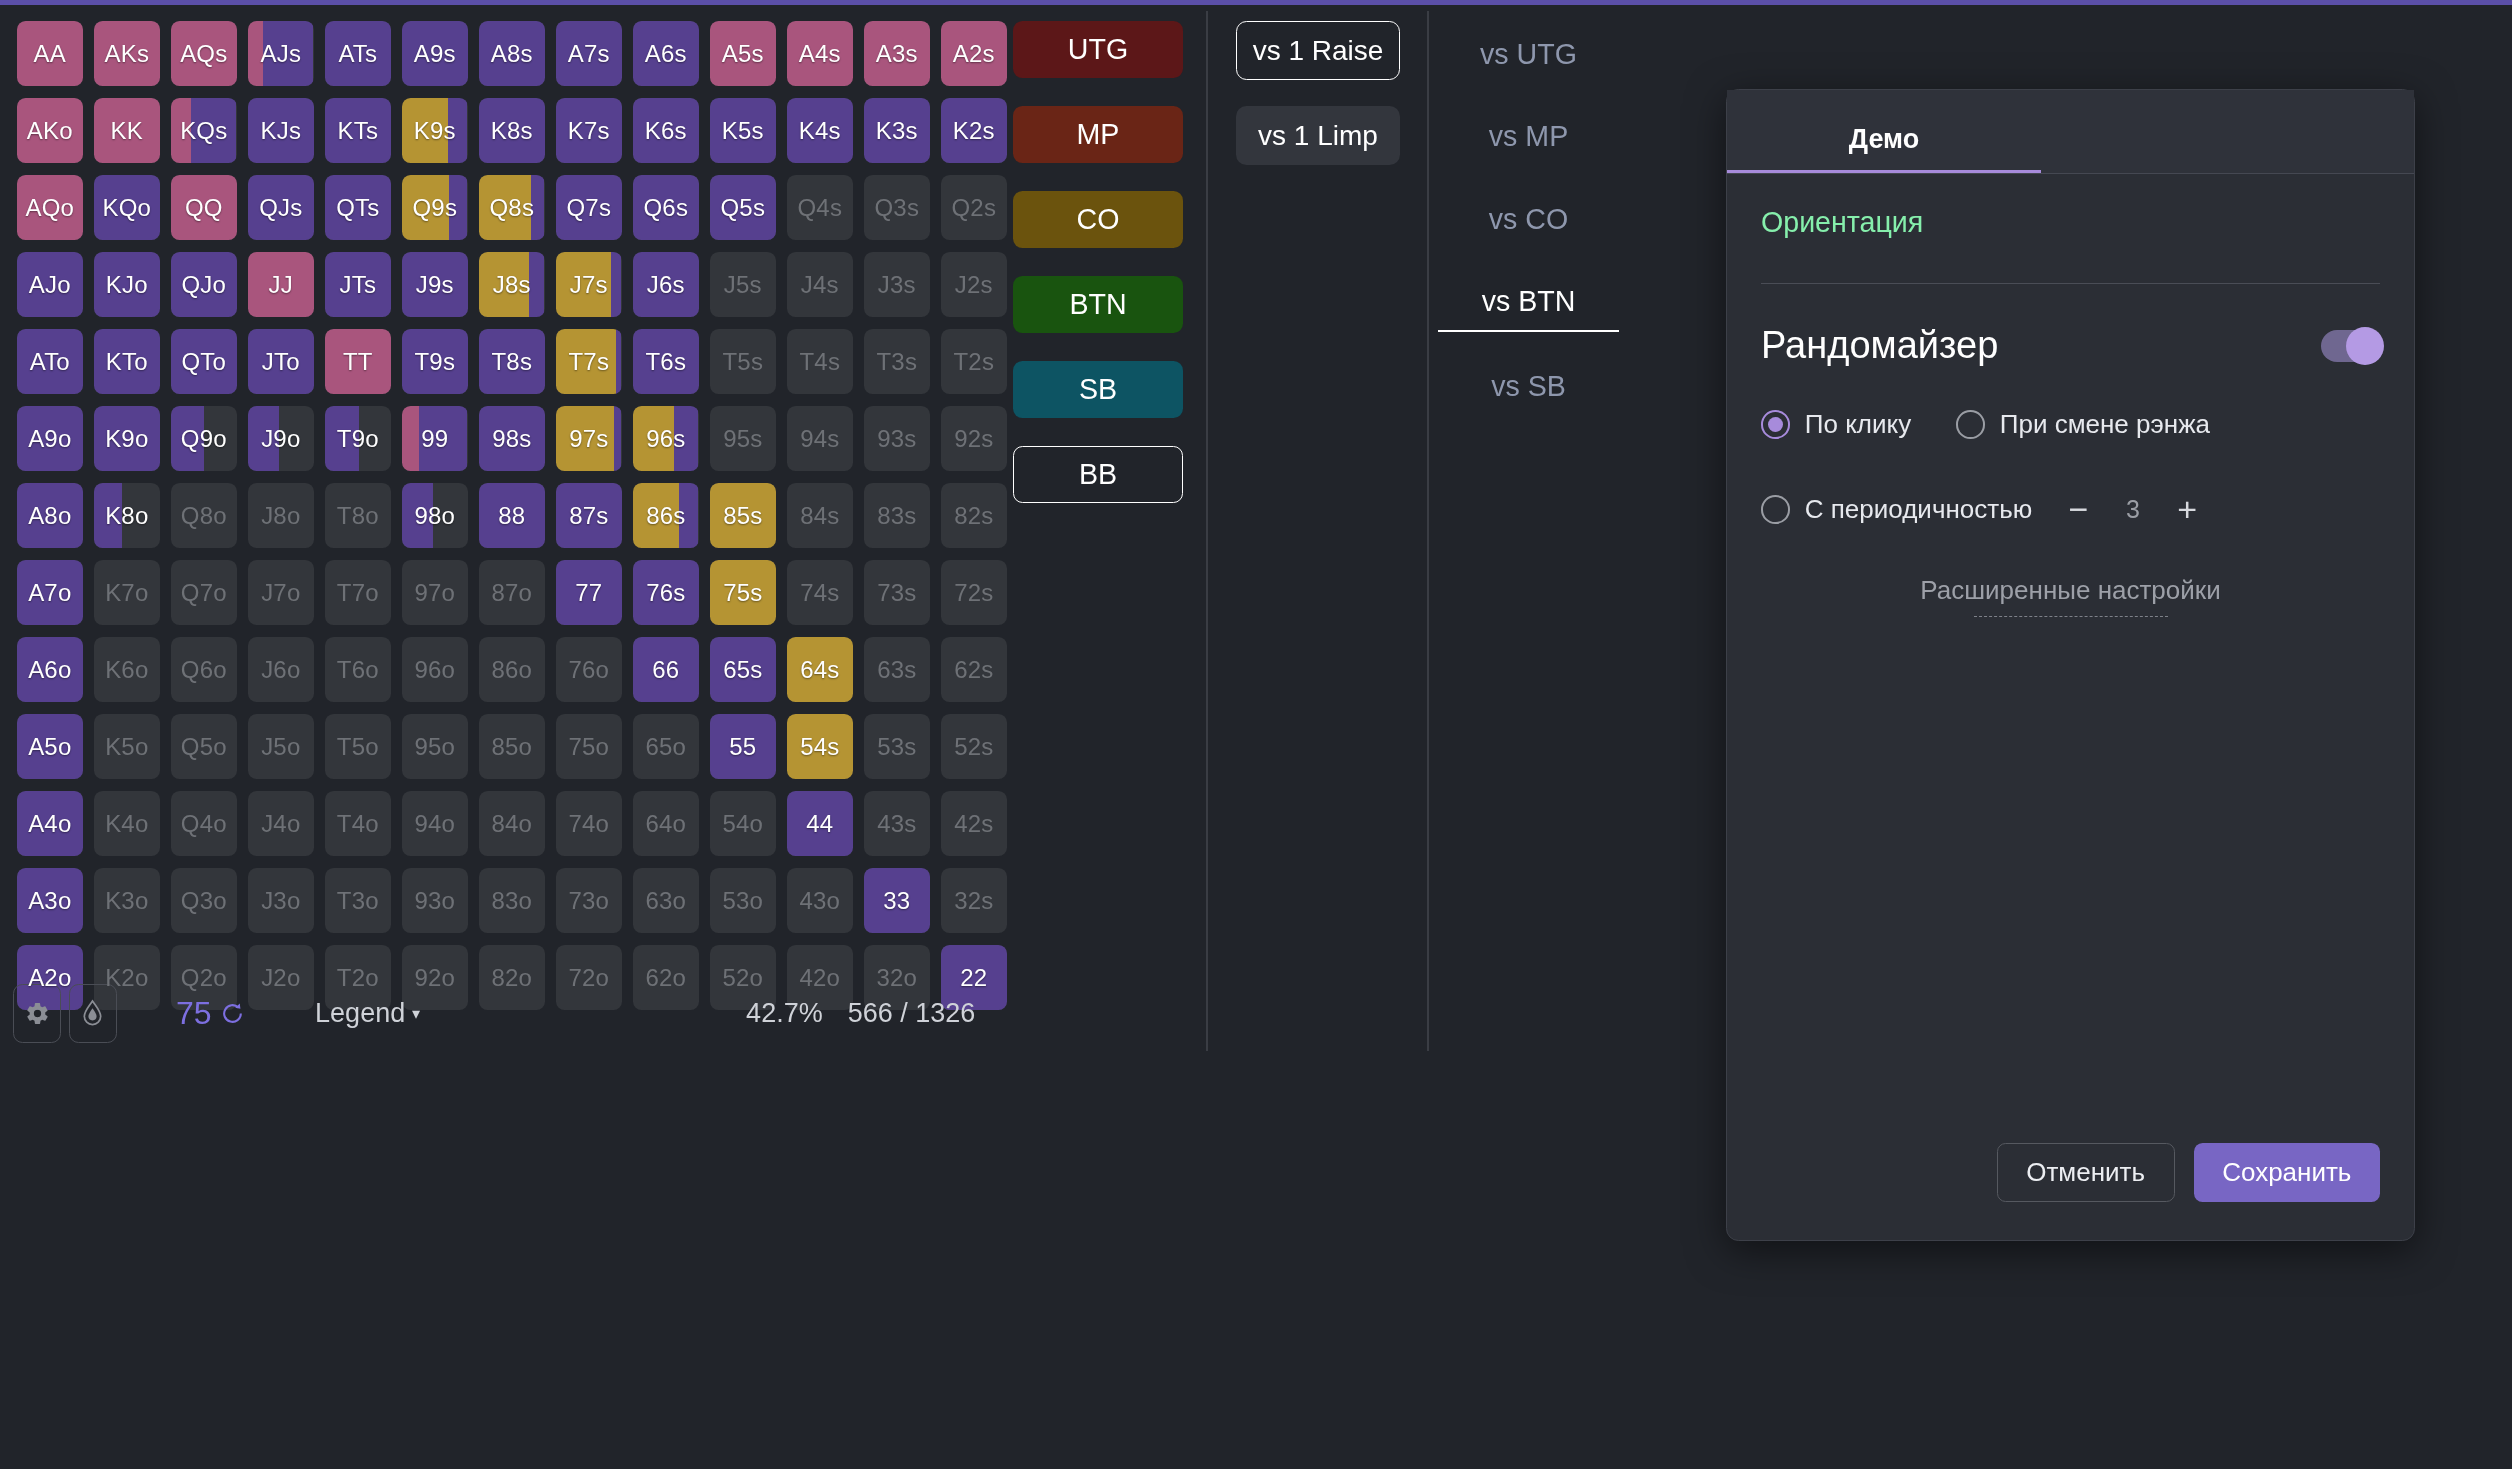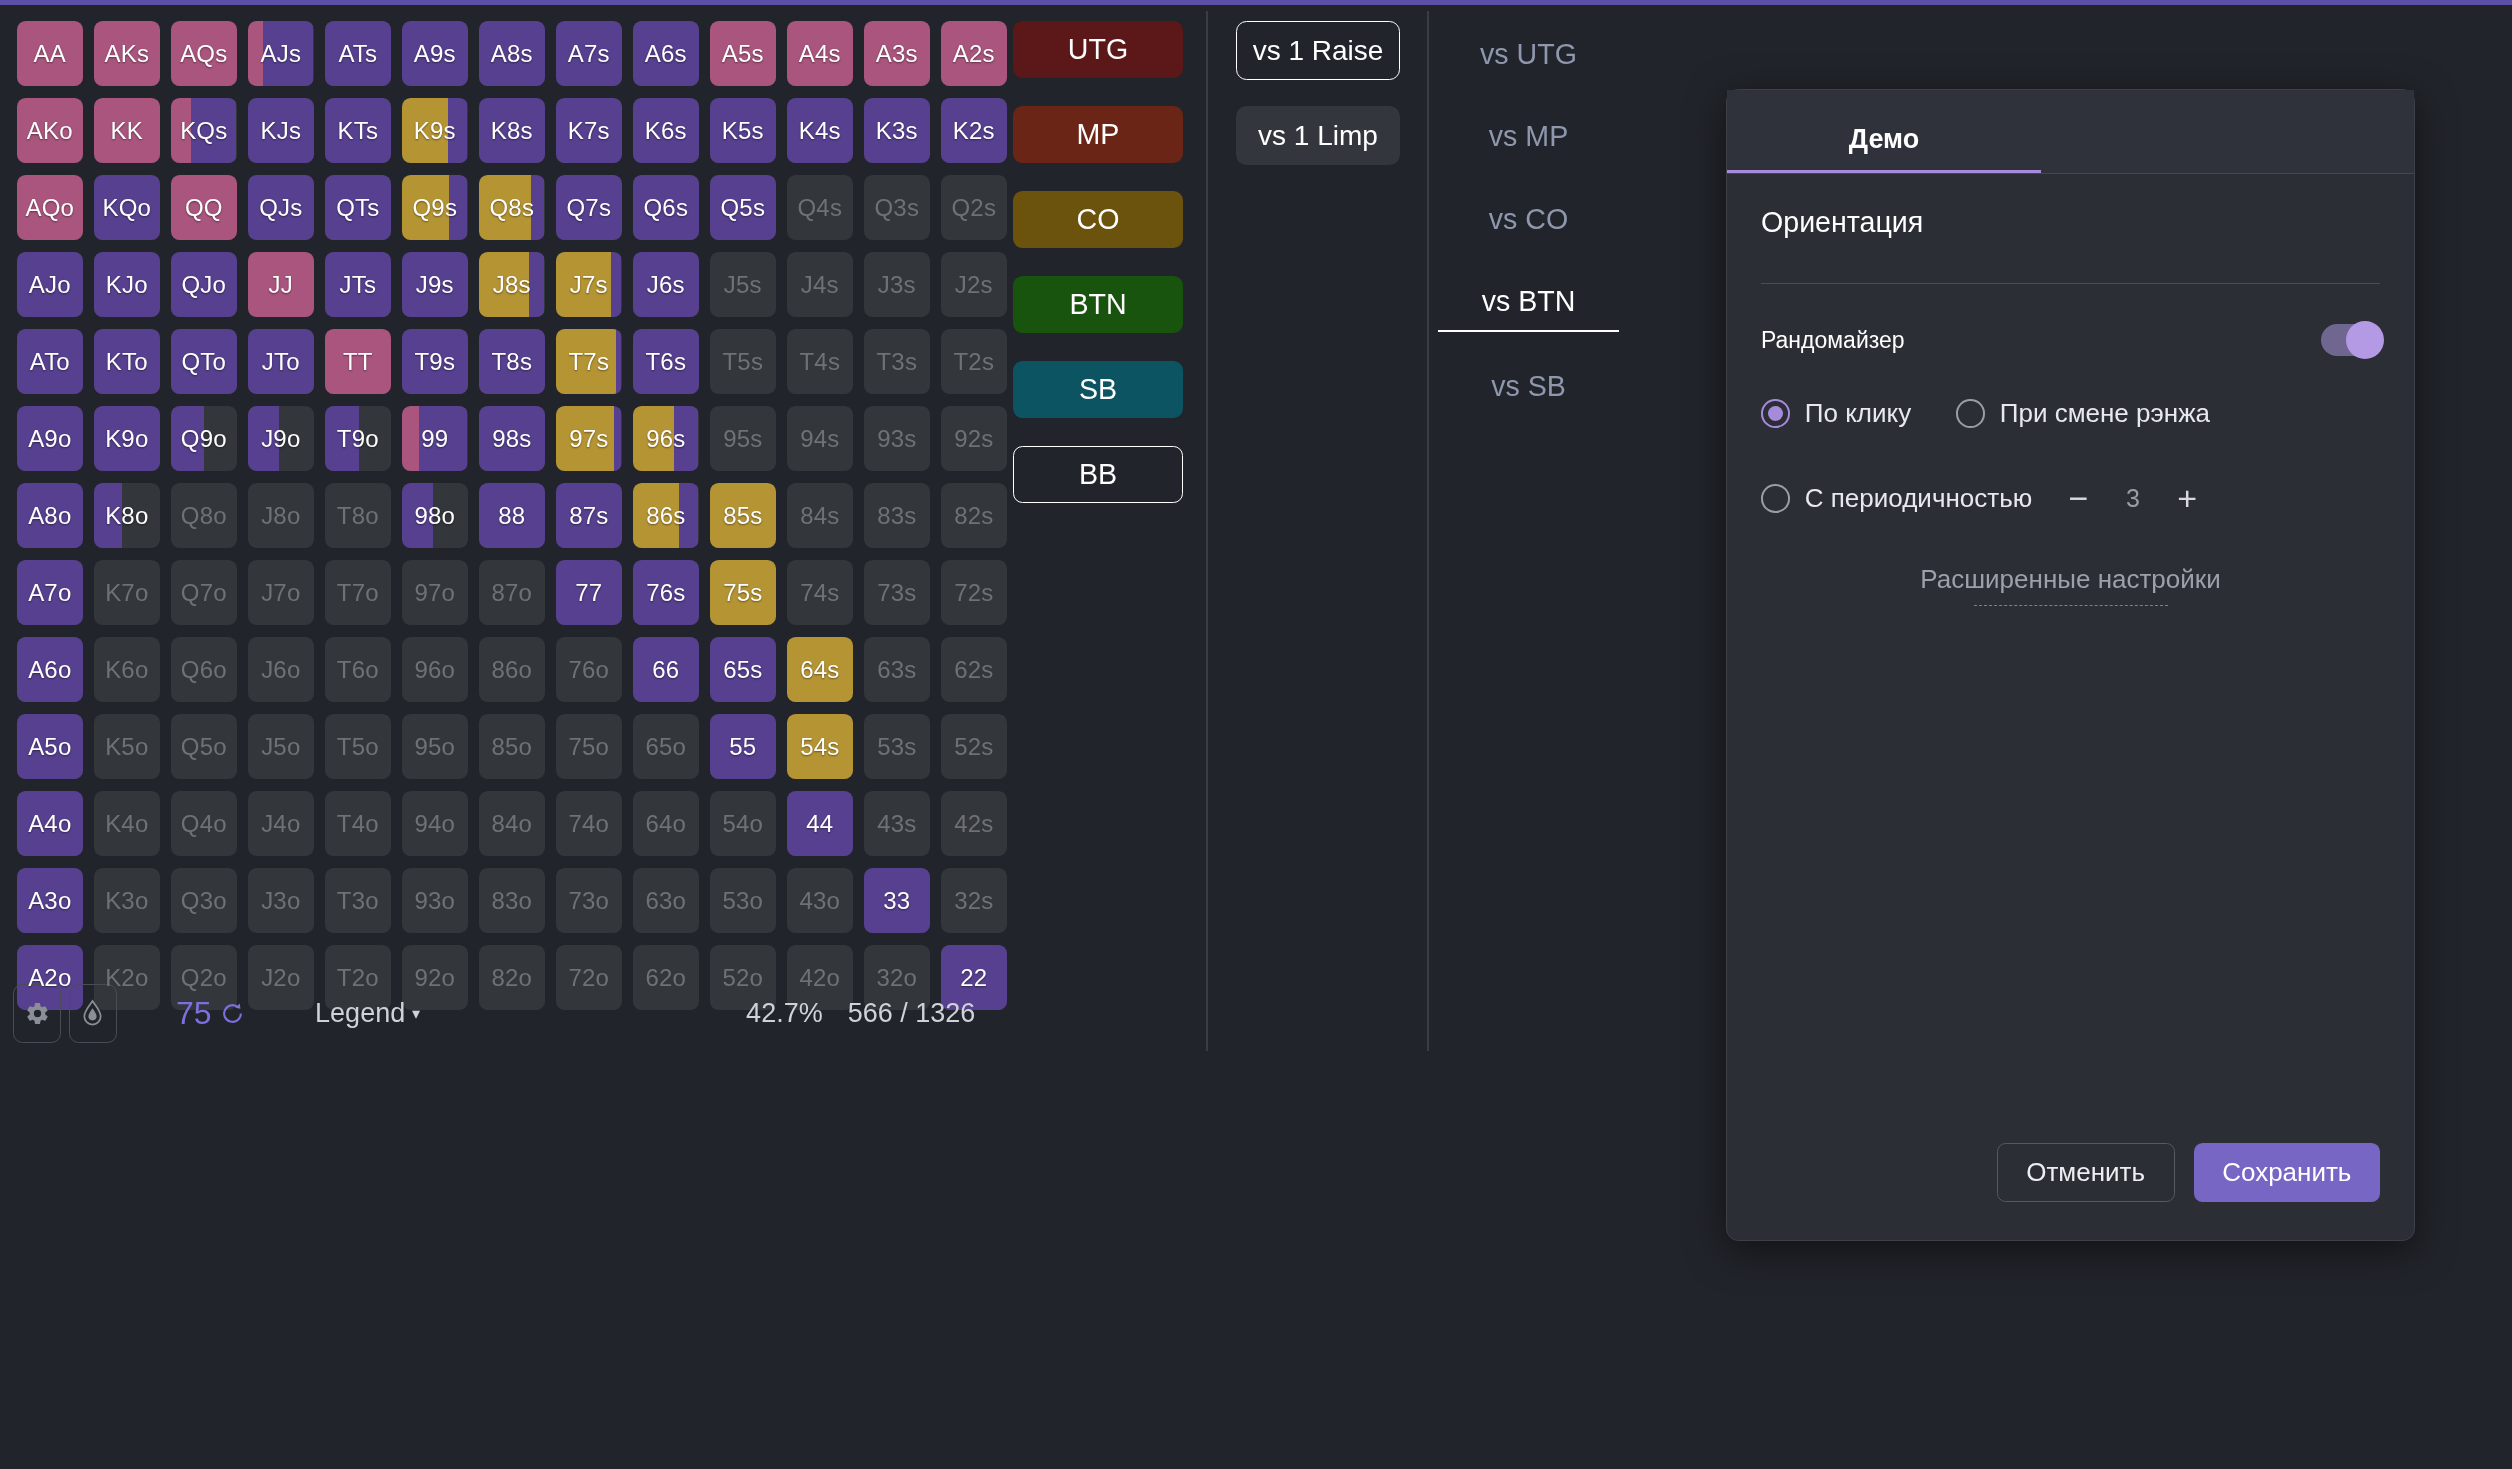--- a/index.html
+++ b/index.html
@@ -115,40 +115,40 @@
     width: 40px; height: 40px; color: #c9ccd2; font-size: 38px; line-height: 36px;
     text-align:center; cursor: pointer; font-family: "Liberation Sans", sans-serif;
   }
   .m-tabs { height: 84px; background: #2f323a; display:flex; align-items:flex-end;
             border-bottom: 1px solid #454852; }
   .m-tab { width: 314px; text-align:center; font-size: 27px; color:#ffffff;
            font-weight: bold; padding-bottom: 15.2px; cursor: pointer; }
   .m-tab.active { border-bottom: 3.8px solid #a78bdb; }
 
   .m-body { padding: 32px 34px 0 34px; flex: 1; }
-  .sec-title { font-size: 28.6px; color: #ffffff; margin-bottom: 18px; }
+  .sec-title { font-size: 28.6px; color: #86efac; margin-bottom: 18px; }
   .radio-row { display: flex; align-items: center; }
   .radio {
     display:flex; align-items:center; gap: 15.2px; cursor: pointer;
     font-size: 26px; color: #e7e9ee;
   }
   .rd {
     width: 28.6px; height: 28.6px; border-radius: 50%;
     border: 2.9px solid #9a9da4; position: relative; flex: none;
   }
   .rd.on { border-color: #a78bdb; }
   .rd.on::after {
     content:""; position:absolute; inset: 4.8px; border-radius: 50%;
     background: #a78bdb;
   }
   .divider { height: 1px; background: #4a4d56; margin: 44px 0 0 0; }
 
   .rand-head { display:flex; align-items:center; justify-content: space-between;
                margin-top: 40px; margin-bottom: 42px; }
-  .rand-head .t { font-size: 23px; color: #ffffff; }
+  .rand-head .t { font-size: 38px; color: #ffffff; }
   .switch { width: 59px; height: 32px; border-radius: 16px; background: #6f6790;
             position: relative; cursor: pointer; }
   .switch .knob { position:absolute; top: -2.9px; right: -3.8px; width: 38px; height: 38px;
                   border-radius: 50%; background: #b49ae4; }
 
   .period-row { display:flex; align-items:center; margin-top: 50px; }
   .stepper { display:flex; align-items:center; gap: 28.6px; margin-left: 32px;
              color: #d7d9de; }
   .step-btn { font-size: 34px; color: #d7d9de; cursor: pointer; width: 28.6px; text-align:center; }
   .step-val { font-size: 25px; color: #9b9ea5; min-width: 23px; text-align:center; }

